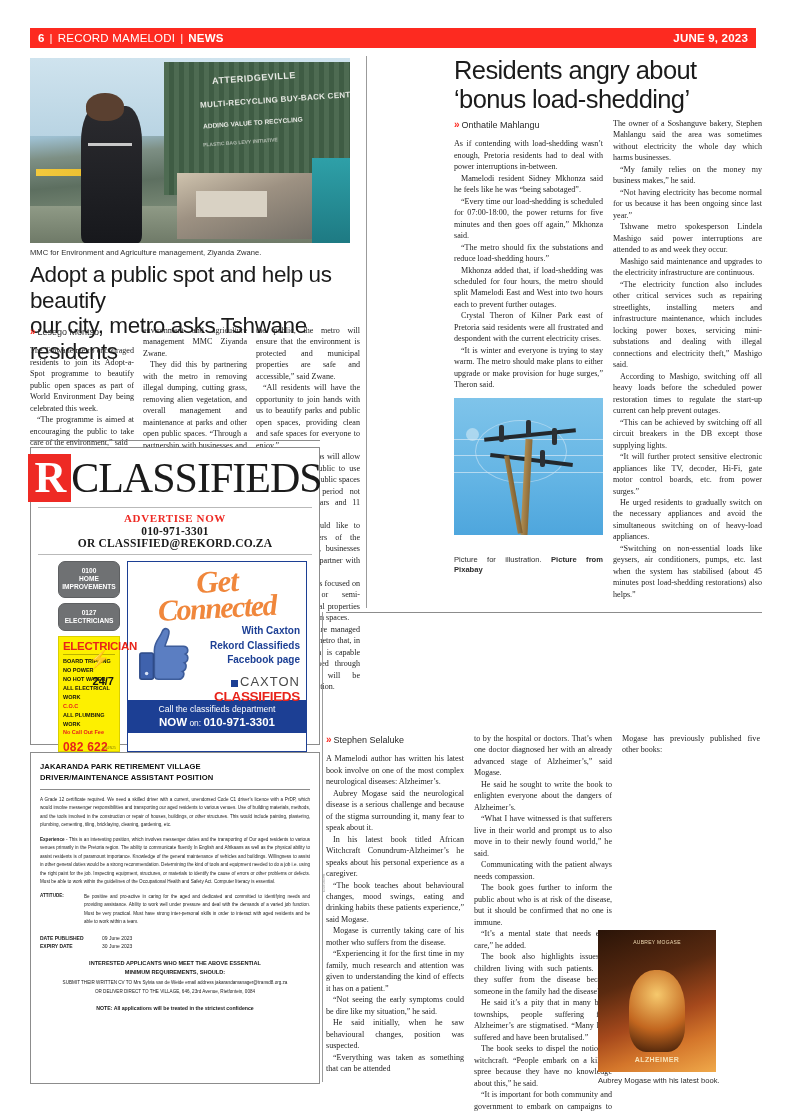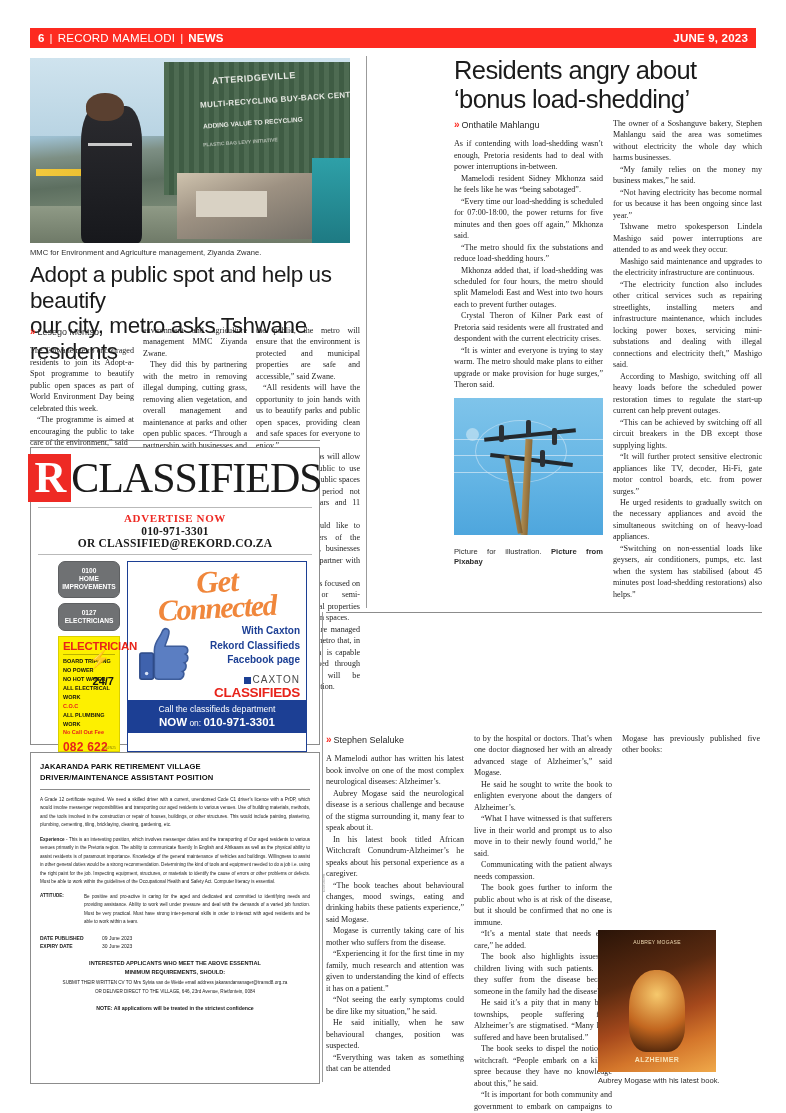--- a/index.html
+++ b/index.html
@@ -129,21 +129,21 @@
     color:#f0873c; font-size:31px; line-height:.95; text-align:center; letter-spacing:-1px;
     transform: rotate(-3deg); }
   .gc-conn { font-family:"Liberation Serif",serif; font-style:italic; font-weight:700;
     color:#f0873c; font-size:30px; line-height:.95; text-align:center; letter-spacing:-1.5px;
     transform: rotate(-3deg); margin-top:-2px; }
   .gc-thumb { position:absolute; left:7px; top:62px; width:62px; height:62px; }
   .gc-lines { position:absolute; right:6px; top:62px; width:105px; text-align:right;
     font-family:"Liberation Sans",sans-serif; color:#1c3f94; font-weight:700; font-size:10px;
     line-height:1.45; }
   .gc-caxton { position:absolute; right:6px; top:112px; text-align:right; }
-  .gc-cx { font-family:"Liberation Sans",sans-serif; font-size:10px; color:#4a4a4a; letter-spacing:1px; }
+  .gc-cx { font-family:"Liberation Sans",sans-serif; font-size:13px; color:#4a4a4a; letter-spacing:1px; }
   .gc-cx .sq { display:inline-block; width:7px; height:7px; background:#1c3f94; margin-right:2px;
     vertical-align:-1px; }
   .gc-cls { font-family:"Liberation Sans",sans-serif; font-weight:700; font-size:13.5px;
     color:#e8231a; letter-spacing:-.3px; }
   .gc-bottom { background:#1c3f94; color:#fff; text-align:center; padding:4px 2px 5px 2px; }
   .gc-b1 { font-family:"Liberation Sans",sans-serif; font-size:8.6px; font-weight:400; }
   .gc-b2 { font-family:"Liberation Sans",sans-serif; font-size:8.4px; margin-top:2px; }
   .gc-b2 b { font-size:11.5px; font-weight:700; }
 
   
@@ -190,21 +190,21 @@
   .py-arm { position:absolute; left:20%; top:26%; width:62%; height:4px; background:#23282c;
     transform: rotate(-6deg); }
   .py-arm2 { position:absolute; left:24%; top:44%; width:56%; height:4px; background:#23282c;
     transform: rotate(7deg); }
   .py-ins { position:absolute; width:5px; height:17px; background:#2b3034; border-radius:2px; }
   .py-wire { position:absolute; left:0; width:100%; height:1px; background:#cfe6f4; opacity:.75; }
   .py-arc { position:absolute; left:14%; top:16%; width:62%; height:46%;
     border:1px solid #d2e8f6; border-radius:50%; opacity:.55; }
   .py-sun { position:absolute; left:8%; top:22%; width:13px; height:13px; border-radius:50%;
     background:#bfe0f2; opacity:.75; }
-  #caption-pylon { margin-top:12px; }
+  #caption-pylon { margin-top:20px; }
   #headline-alz { position:absolute; left:326px; top:621px; width:436px;
     font-family:"Liberation Sans",sans-serif; font-weight:700; font-size:36px;
     line-height:1.02; letter-spacing:-1.2px; color:#232832; }
 
   #alz-cols { position:absolute; left:326px; top:733px; width:436px; height:348px;
     display:flex; gap:10px; }
   #alz-cols .col { width:138px; }
   #alz-cols i, .it { font-style: italic; }
 
   #book-img { position:absolute; left:598px; top:930px; width:118px; height:142px;

